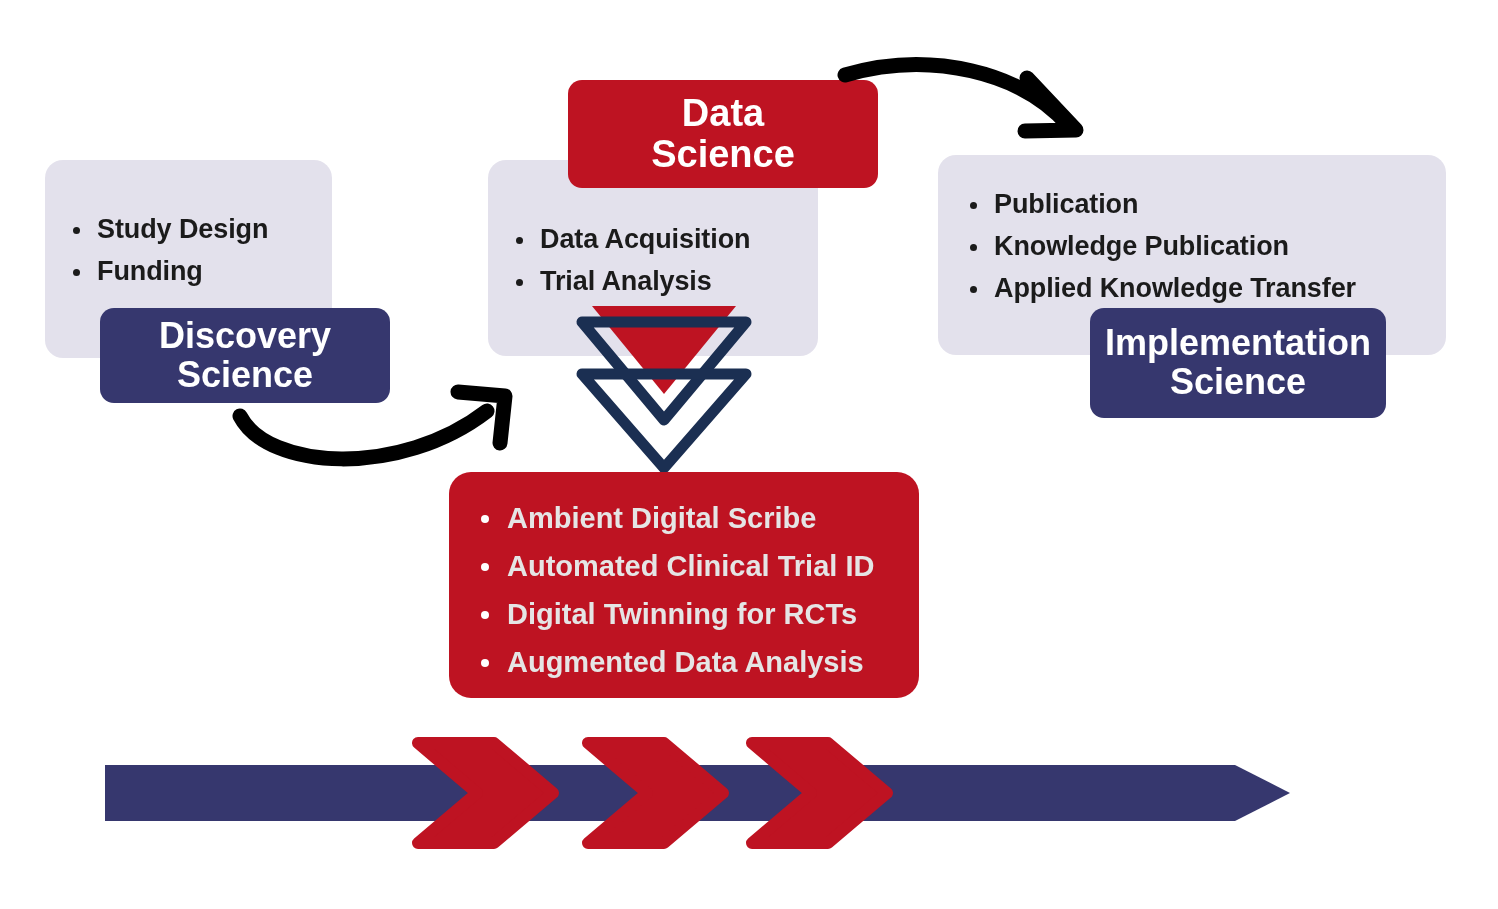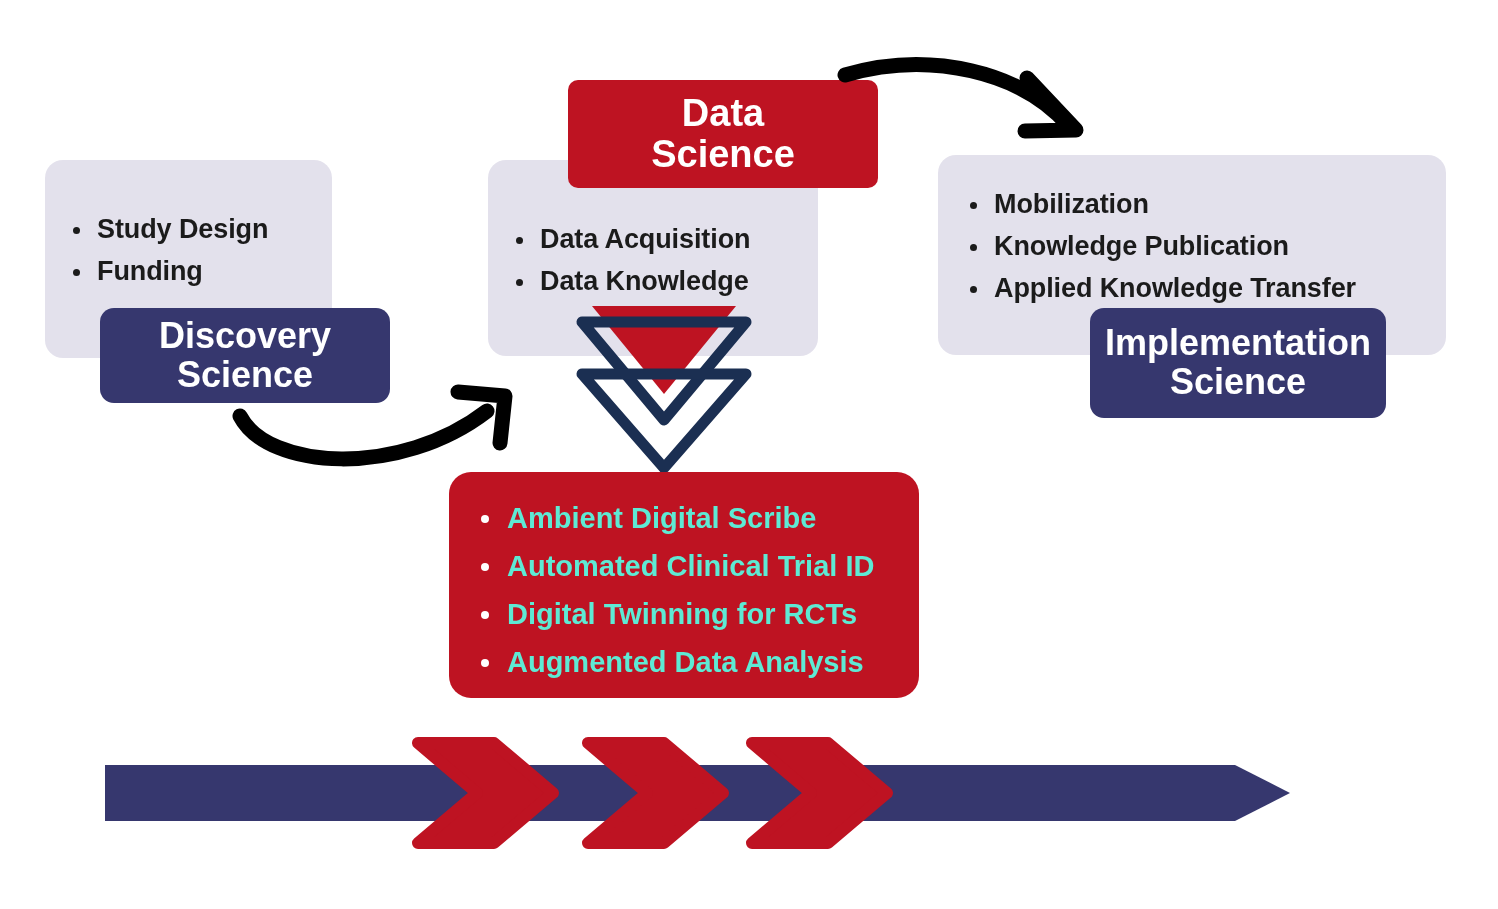--- a/index.html
+++ b/index.html
@@ -77,21 +77,21 @@
     box-sizing: border-box;
   }
   .redcard ul {
     list-style: none;
     margin: 0;
     padding: 0;
   }
   .redcard li {
     position: relative;
     font-weight: bold;
-    color: #5eead4;
+    color: #e5e5e5;
     font-size: 29px;
     line-height: 48px;
     padding-left: 36px;
     white-space: nowrap;
   }
   .redcard li::before {
     content: "";
     position: absolute;
     left: 10px;
     top: 21px;
@@ -107,21 +107,21 @@
     top: 0;
     width: 1498px;
     height: 909px;
     pointer-events: none;
   }
   .svg-layer.under { z-index: 1; }
   .svg-layer.over  { z-index: 6; }
 
   .card, .pill, .redcard { z-index: 4; }
   .card-mid { z-index: 2; }
-  .pill-data { z-index: 5; border-radius: 10px; }
+  .pill-data { z-index: 5; }
   .funnel { z-index: 3; }
 </style>
 </head>
 <body>
 
 <div id="stage">
 
   <svg class="svg-layer under" viewBox="0 0 1498 909">
 
     <g>
@@ -132,27 +132,27 @@
   <div class="card" style="left:45px; top:160px; width:287px; height:198px; padding:48px 0 0 18px;">
     <ul>
       <li>Study Design</li>
       <li>Funding</li>
     </ul>
   </div>
 
   <div class="card card-mid" style="left:488px; top:160px; width:330px; height:196px; padding:58px 0 0 18px;">
     <ul>
       <li>Data Acquisition</li>
-      <li>Data Knowledge</li>
+      <li>Trial Analysis</li>
     </ul>
   </div>
 
   <div class="card" style="left:938px; top:155px; width:508px; height:200px; padding:28px 0 0 22px;">
     <ul>
-      <li>Mobilization</li>
+      <li>Publication</li>
       <li>Knowledge Publication</li>
       <li>Applied Knowledge Transfer</li>
     </ul>
   </div>
 
   <svg class="svg-layer funnel" viewBox="0 0 1498 909">
 
     <polygon points="592,306 736,306 664,394" fill="#be1322"></polygon>
 
     <polygon points="582,322 746,322 664,420" fill="none" stroke="#1b2f52" stroke-width="11" stroke-linejoin="round"></polygon>

